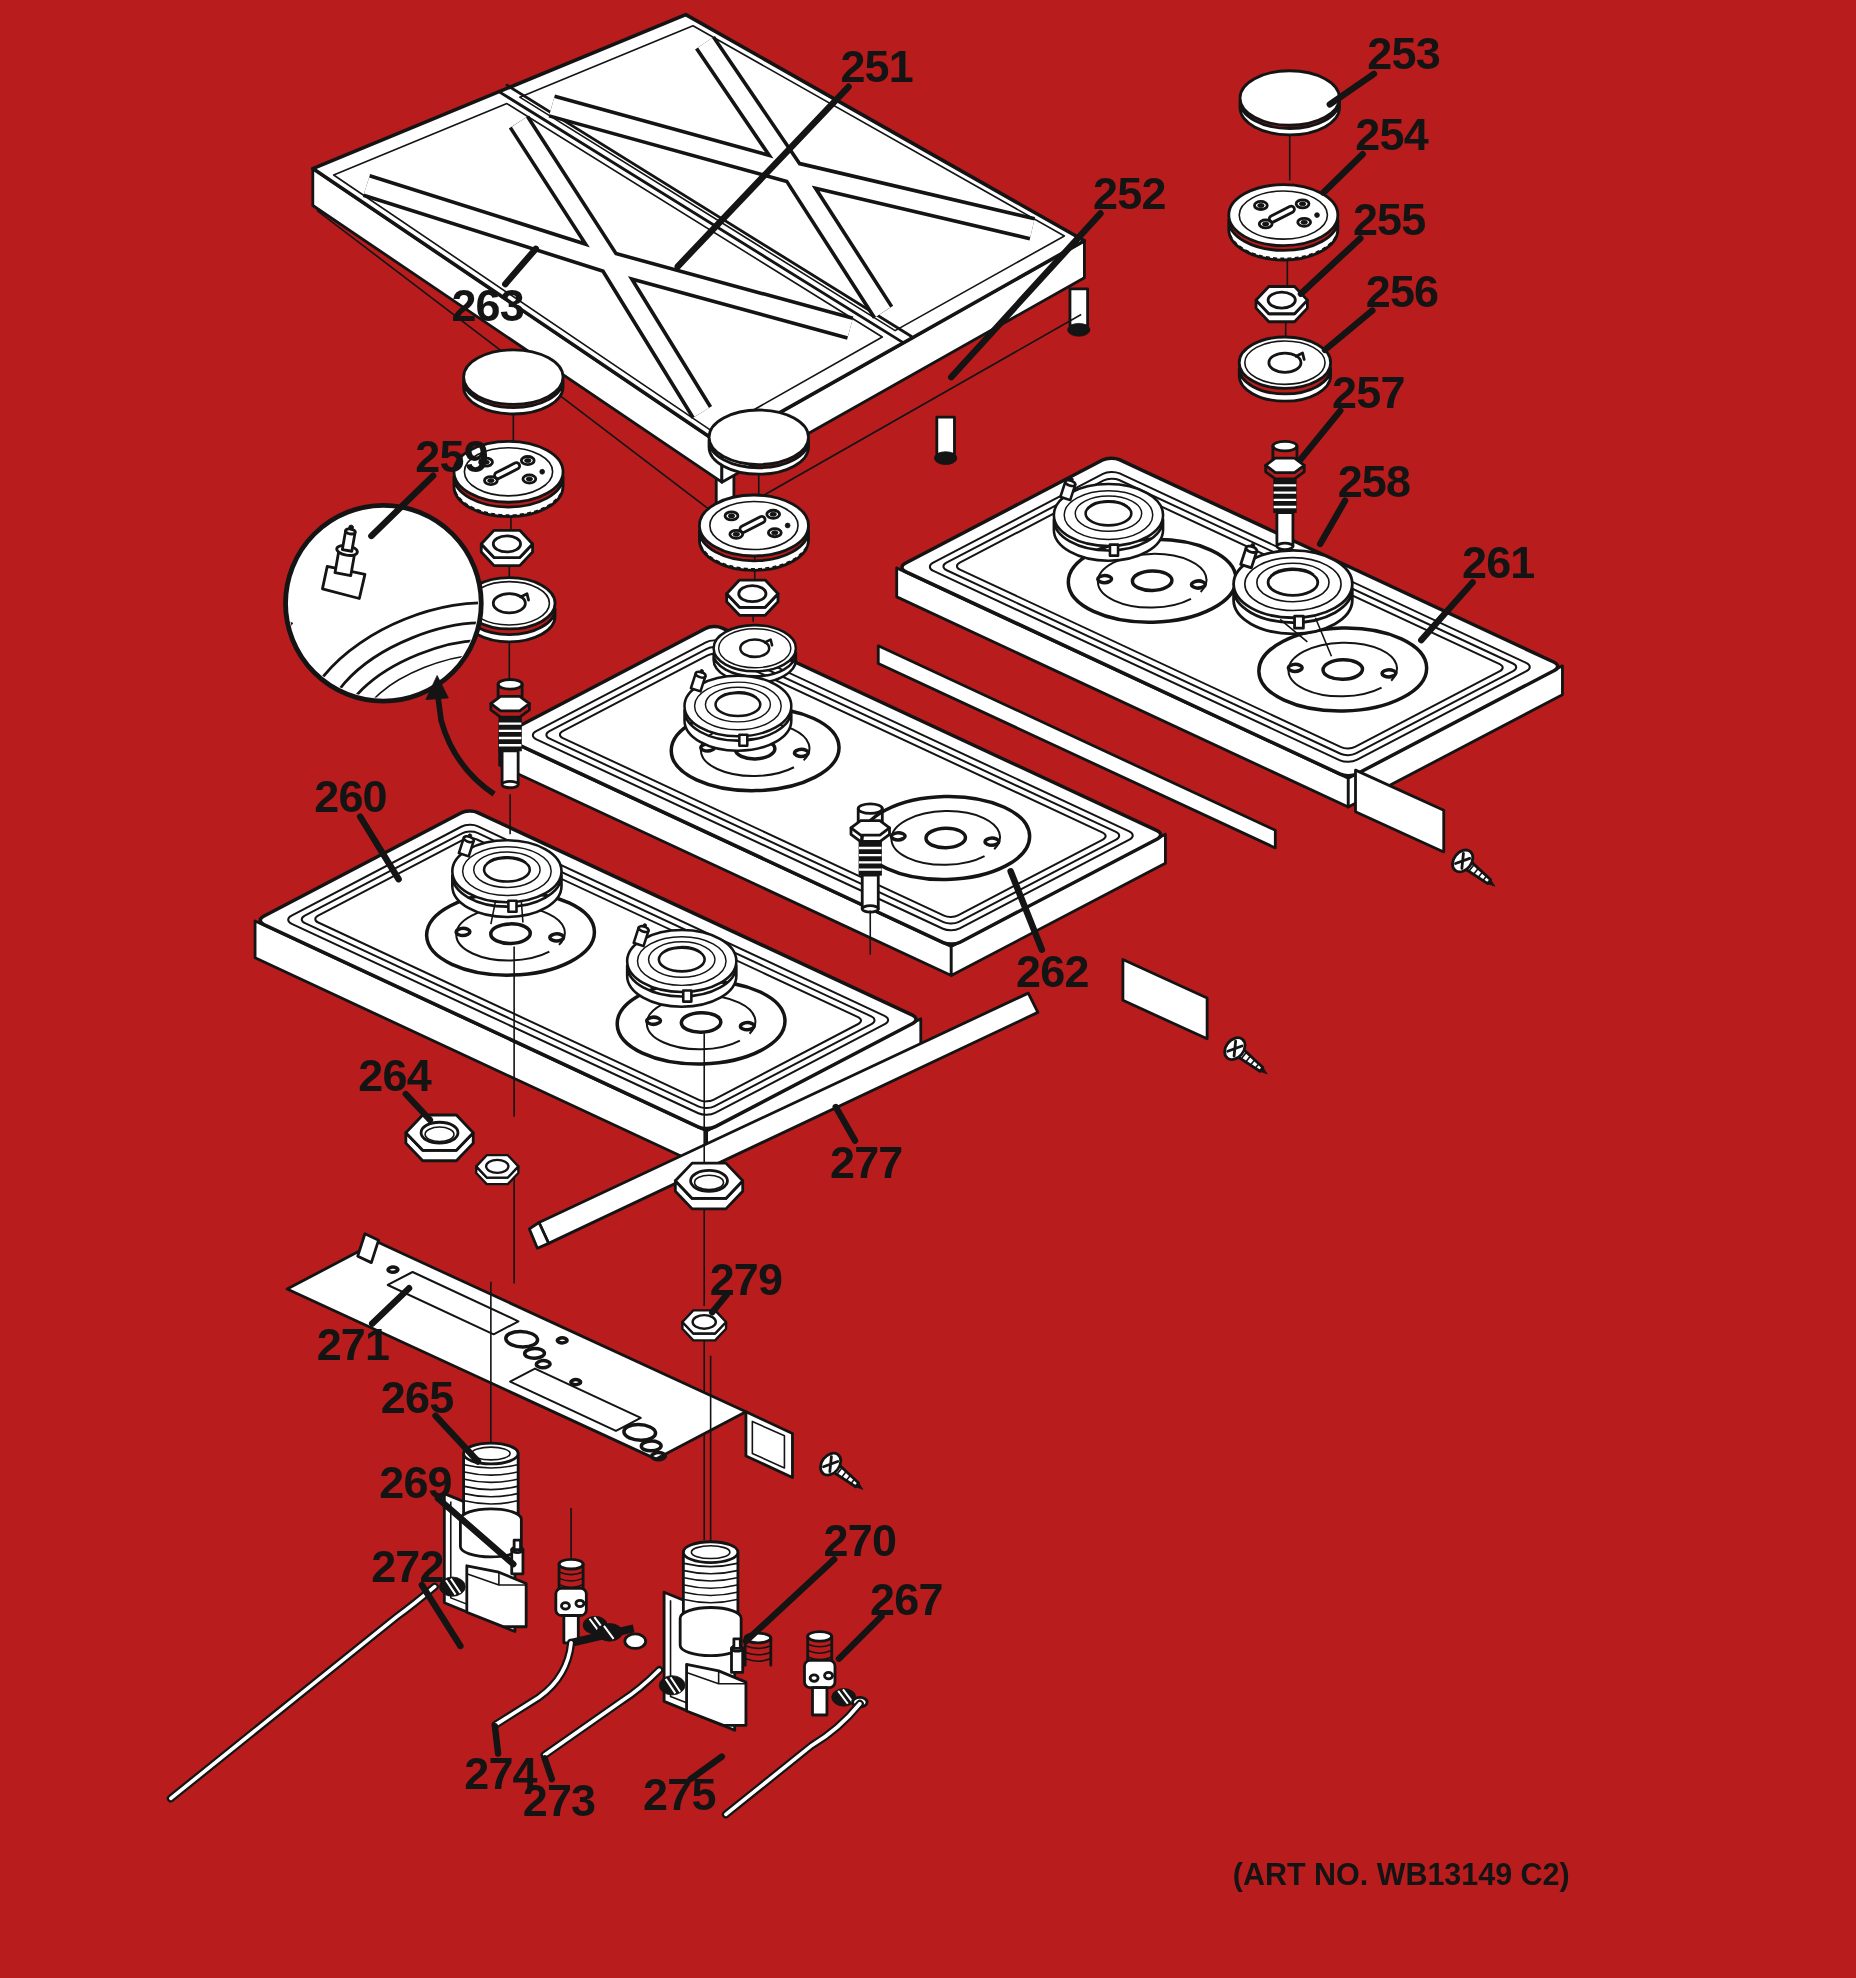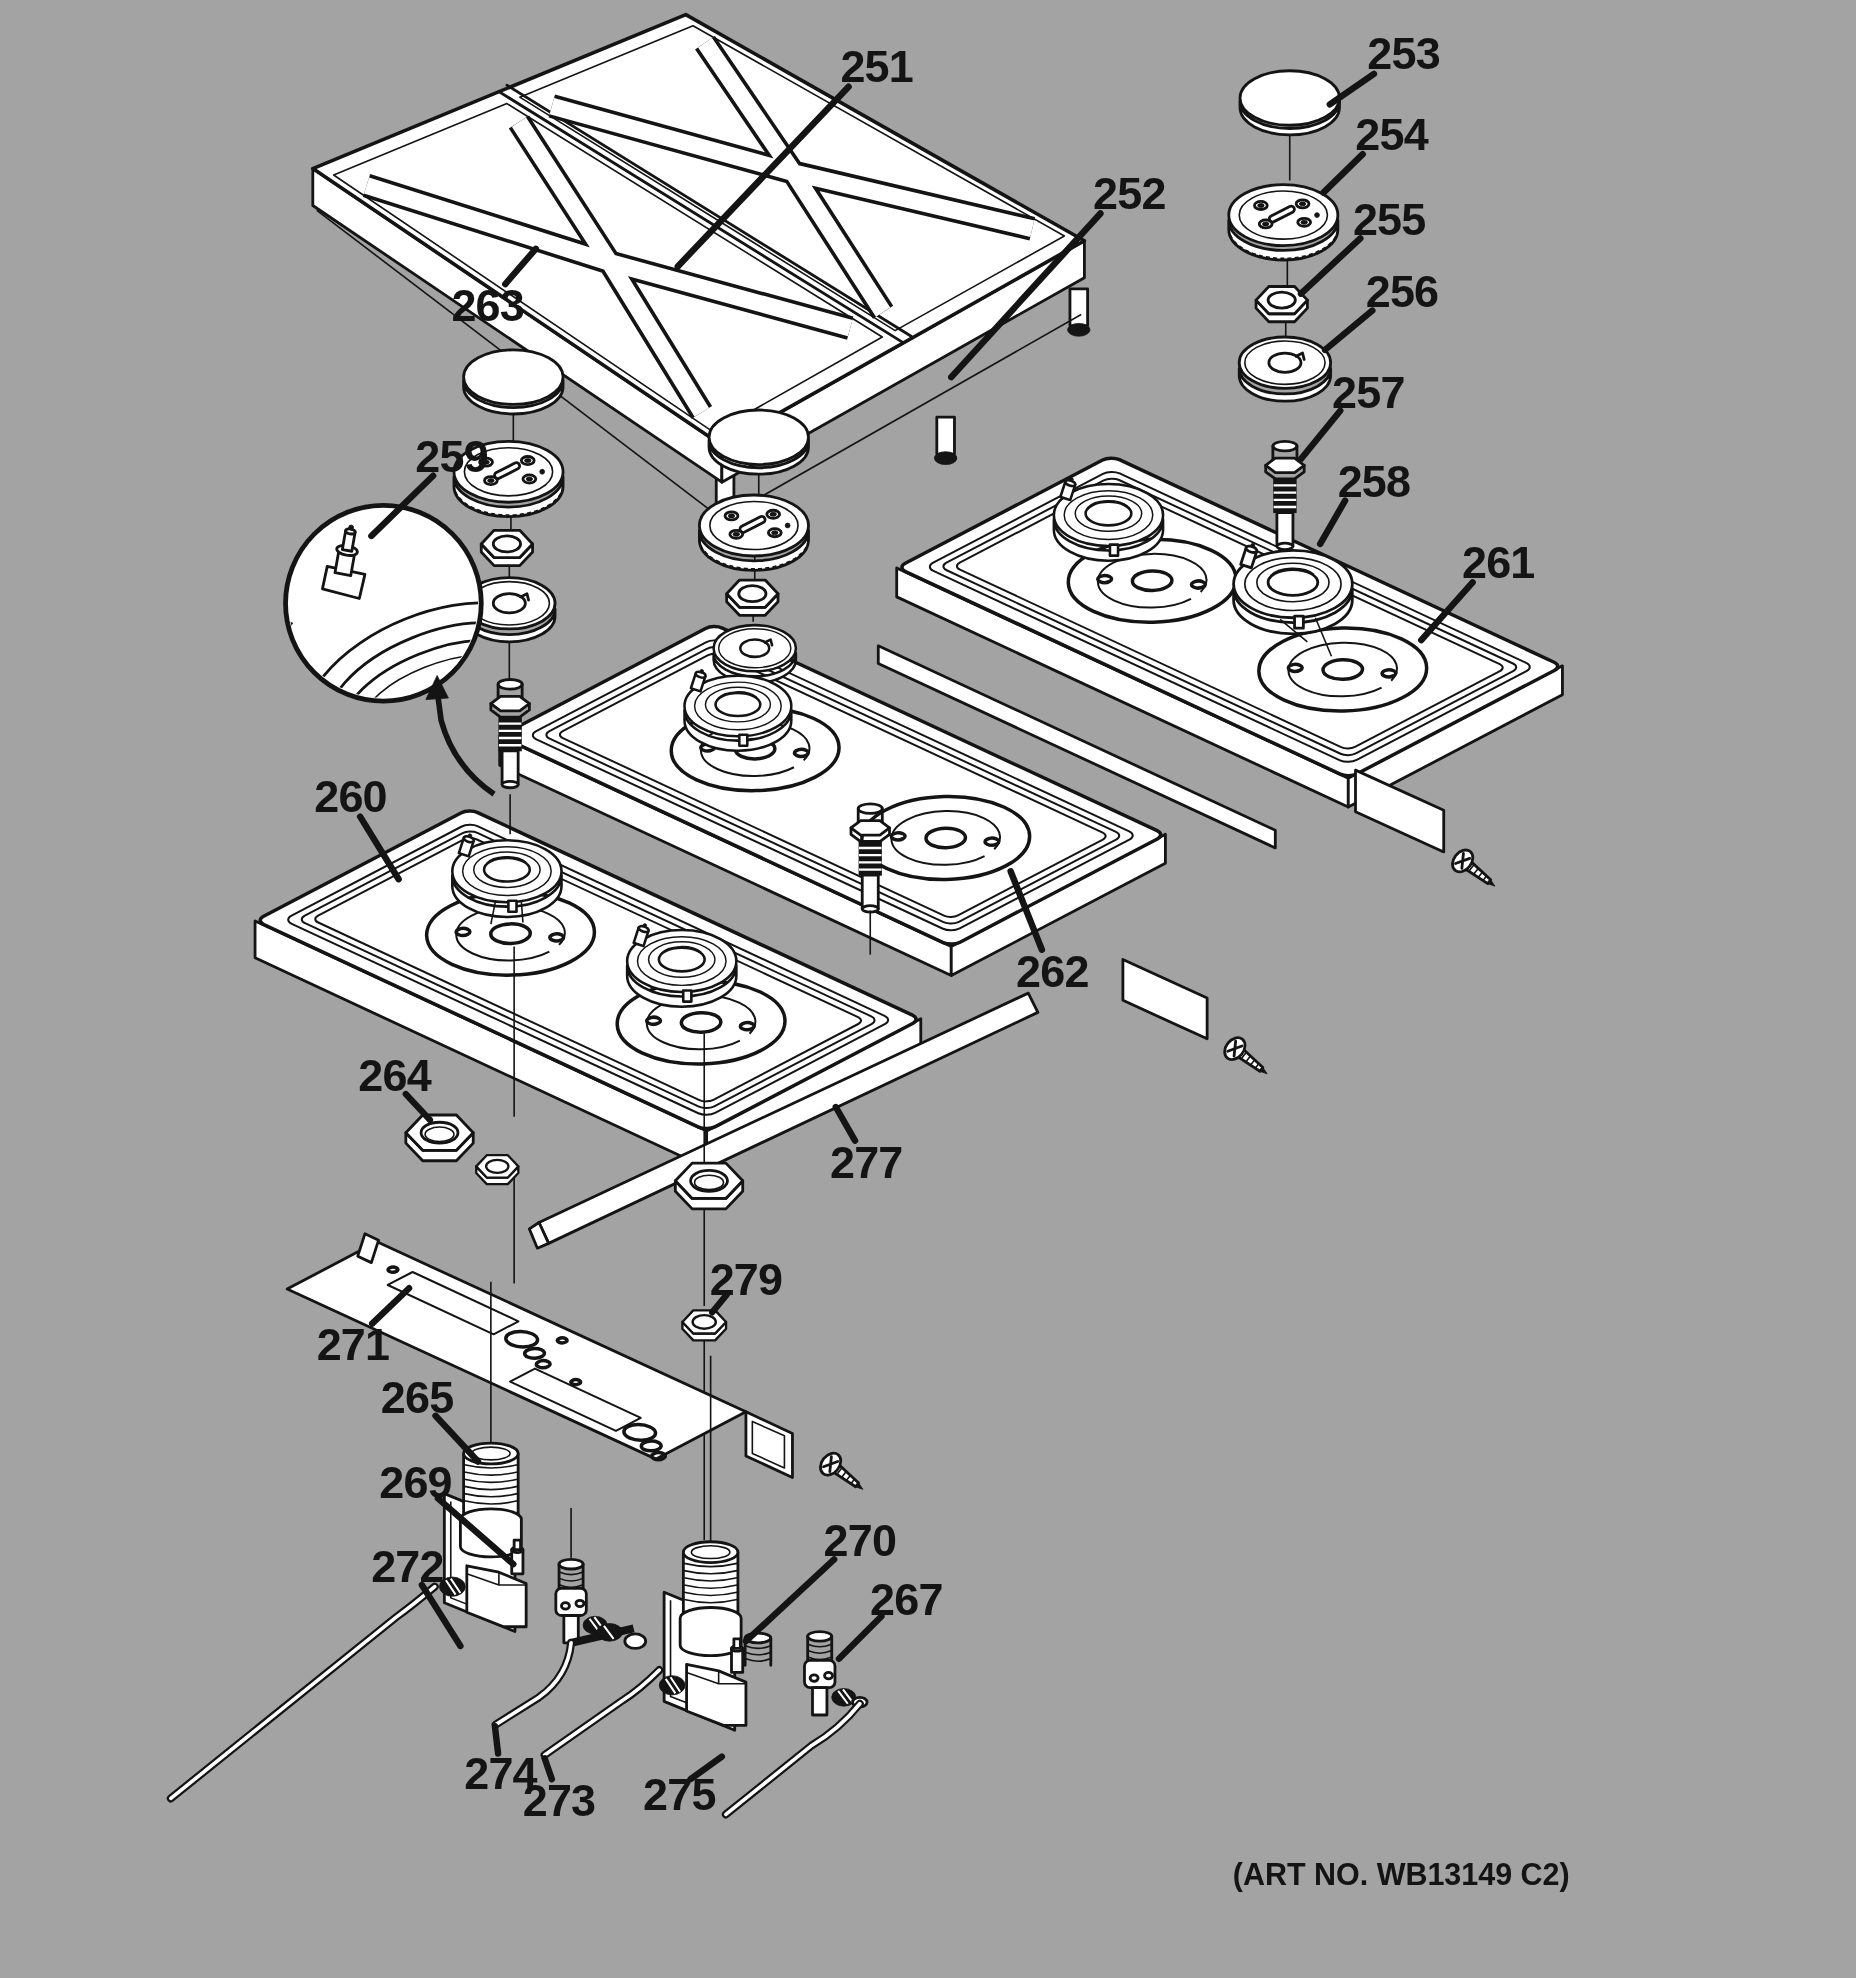--- a/index.html
+++ b/index.html
@@ -1,16 +1,16 @@
 <!DOCTYPE html>
 <html style="font-size:13px"><head>
 <meta charset="utf-8">
 <style>
   html,body{margin:0;padding:0;background:#ffffff;}
-  .page{width:1856px;height:1979px;position:relative;background:#a3a3a3;font-family:"Liberation Sans",sans-serif;}
+  .page{width:1856px;height:1979px;position:relative;background:#b91c1c;font-family:"Liberation Sans",sans-serif;}
   svg{display:block}
   .ln{fill:none;stroke:#141414;stroke-width:3.5;stroke-linejoin:round;stroke-linecap:round}
   .wh{fill:#ffffff;stroke:#141414;stroke-width:3.5;stroke-linejoin:round}
   .thin{fill:none;stroke:#141414;stroke-width:2;stroke-linejoin:round}
   .cl{fill:none;stroke:#141414;stroke-width:2}
   .dark{fill:#141414;stroke:#141414;stroke-width:1}
   .leader{stroke:#141414;stroke-width:8;stroke-linecap:round}
   .plbl{font-family:"Liberation Sans",sans-serif;font-size:56px;font-weight:600;fill:#141414;letter-spacing:-1px}
   .artno{font-family:"Liberation Sans",sans-serif;font-size:38px;font-weight:700;fill:#141414}
 </style>

